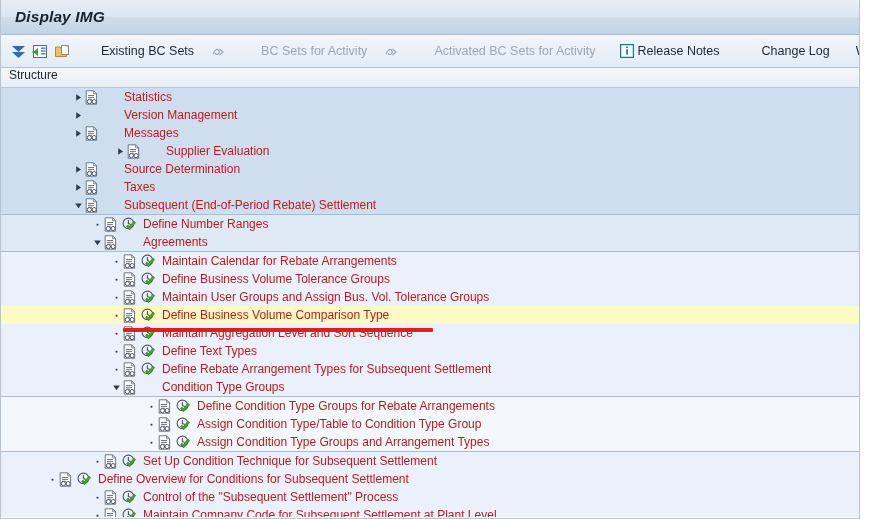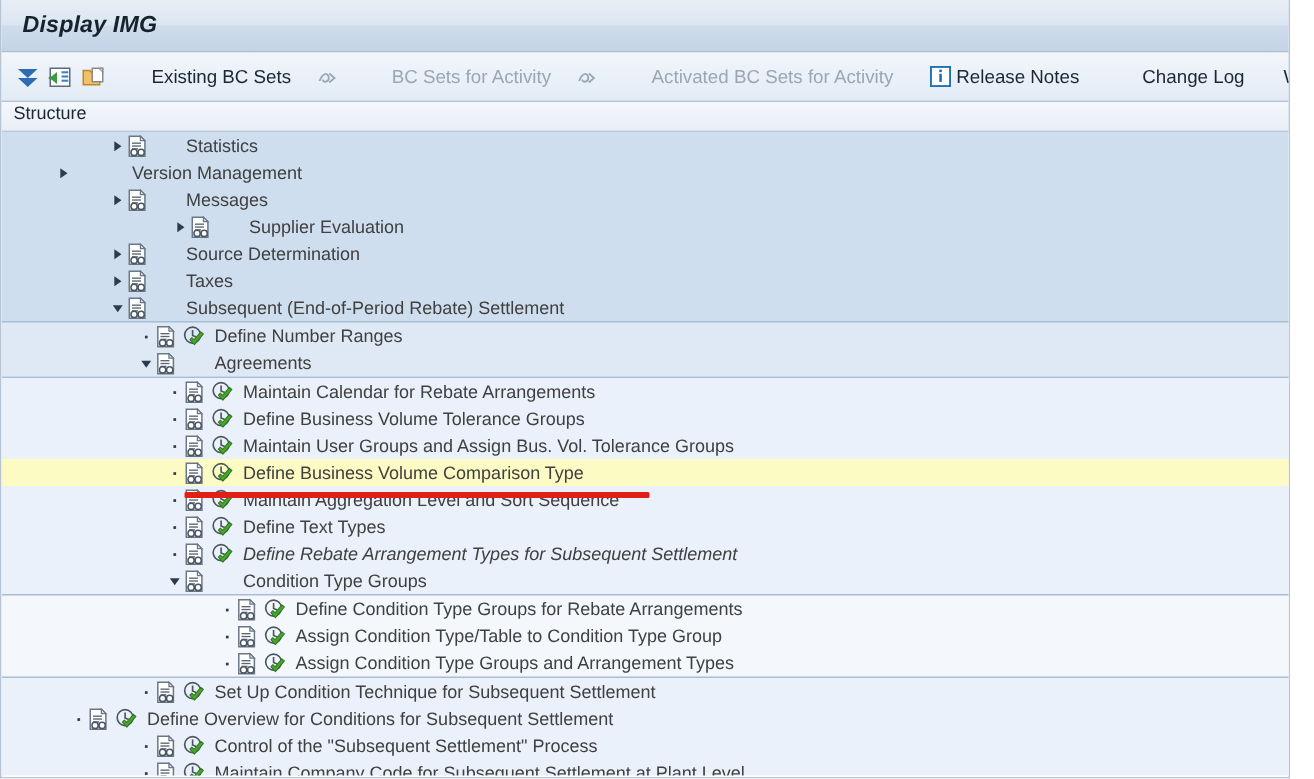--- a/index.html
+++ b/index.html
@@ -95,21 +95,21 @@
     overflow: hidden;
     background: #ffffff;
   }
   .row {
     position: relative;
     height: 18px;
     display: flex;
     align-items: center;
     white-space: nowrap;
     font-size: 12px;
-    color: #404040;
+    color: #b91c1c;
     cursor: default;
   }
   .row .twisty {
     width: 11px; height: 18px;
     display: inline-flex;
     align-items: center; justify-content: center;
     flex: 0 0 11px;
     cursor: pointer;
   }
   .row .docicon {
@@ -257,21 +257,21 @@
               <rect x="3" y="6.9" width="6" height="0.9" fill="#5a6775"></rect>
               <rect x="3" y="8.8" width="4" height="0.9" fill="#5a6775"></rect>
               <circle cx="4.4" cy="11.6" r="2.1" fill="#ffffff" stroke="#4a5663" stroke-width="1"></circle>
               <circle cx="9.1" cy="11.6" r="2.1" fill="#ffffff" stroke="#4a5663" stroke-width="1"></circle>
               <rect x="6.2" y="11" width="1.2" height="1.1" fill="#4a5663"></rect>
             </svg>
           </span>
           <span class="spacer16"></span>
           <span class="label">Statistics</span>
         </div>
-        <div class="row" style="padding-left: 36px;">
+        <div class="row" style="padding-left: 72px;">
           <span class="twisty">
             <svg width="9" height="9" viewBox="0 0 9 9">
               <polygon points="2.2,1.2 7,4.5 2.2,7.8" fill="#2b3c4d"></polygon>
             </svg>
           </span>
           <span class="docicon"></span>
           <span class="spacer16"></span>
           <span class="label">Version Management</span>
         </div>
         <div class="row" style="padding-left: 72px;">
@@ -586,21 +586,21 @@
           </span>
           <span class="actionicon">
             <svg width="15" height="15" viewBox="0 0 15 15">
               <circle cx="6.4" cy="6.4" r="5.3" fill="none" stroke="#4a5663" stroke-width="1.1"></circle>
               <path d="M6.4 3 L6.4 6.6 L8.8 7.6" fill="none" stroke="#4a5663" stroke-width="1.1"></path>
               <path d="M4.6 9.4 L7.6 12.8 L13.6 5.6 L11.9 4.2 L7.4 9.6 L5.9 8.1 Z" fill="#4aa72e" stroke="#2f7a1c" stroke-width="0.7" stroke-linejoin="round"></path>
             </svg>
           </span>
           <span class="label">Define Text Types</span>
         </div>
-        <div class="row" style="padding-left: 110px; font-style: italic;">
+        <div class="row" style="padding-left: 110px;">
           <span class="twisty">
             <svg width="9" height="9" viewBox="0 0 9 9">
               <rect x="3.6" y="3.8" width="1.8" height="1.8" fill="#2b3c4d"></rect>
             </svg>
           </span>
           <span class="docicon">
             <svg width="14" height="15" viewBox="0 0 14 15">
               <path d="M1.2 0.8 L8.6 0.8 L11.6 3.8 L11.6 14.2 L1.2 14.2 Z" fill="#ffffff" stroke="#6a7785" stroke-width="1"></path>
               <path d="M8.6 0.8 L8.6 3.8 L11.6 3.8 Z" fill="#dde3ea" stroke="#6a7785" stroke-width="0.8"></path>
               <rect x="3" y="5" width="6" height="0.9" fill="#5a6775"></rect>

